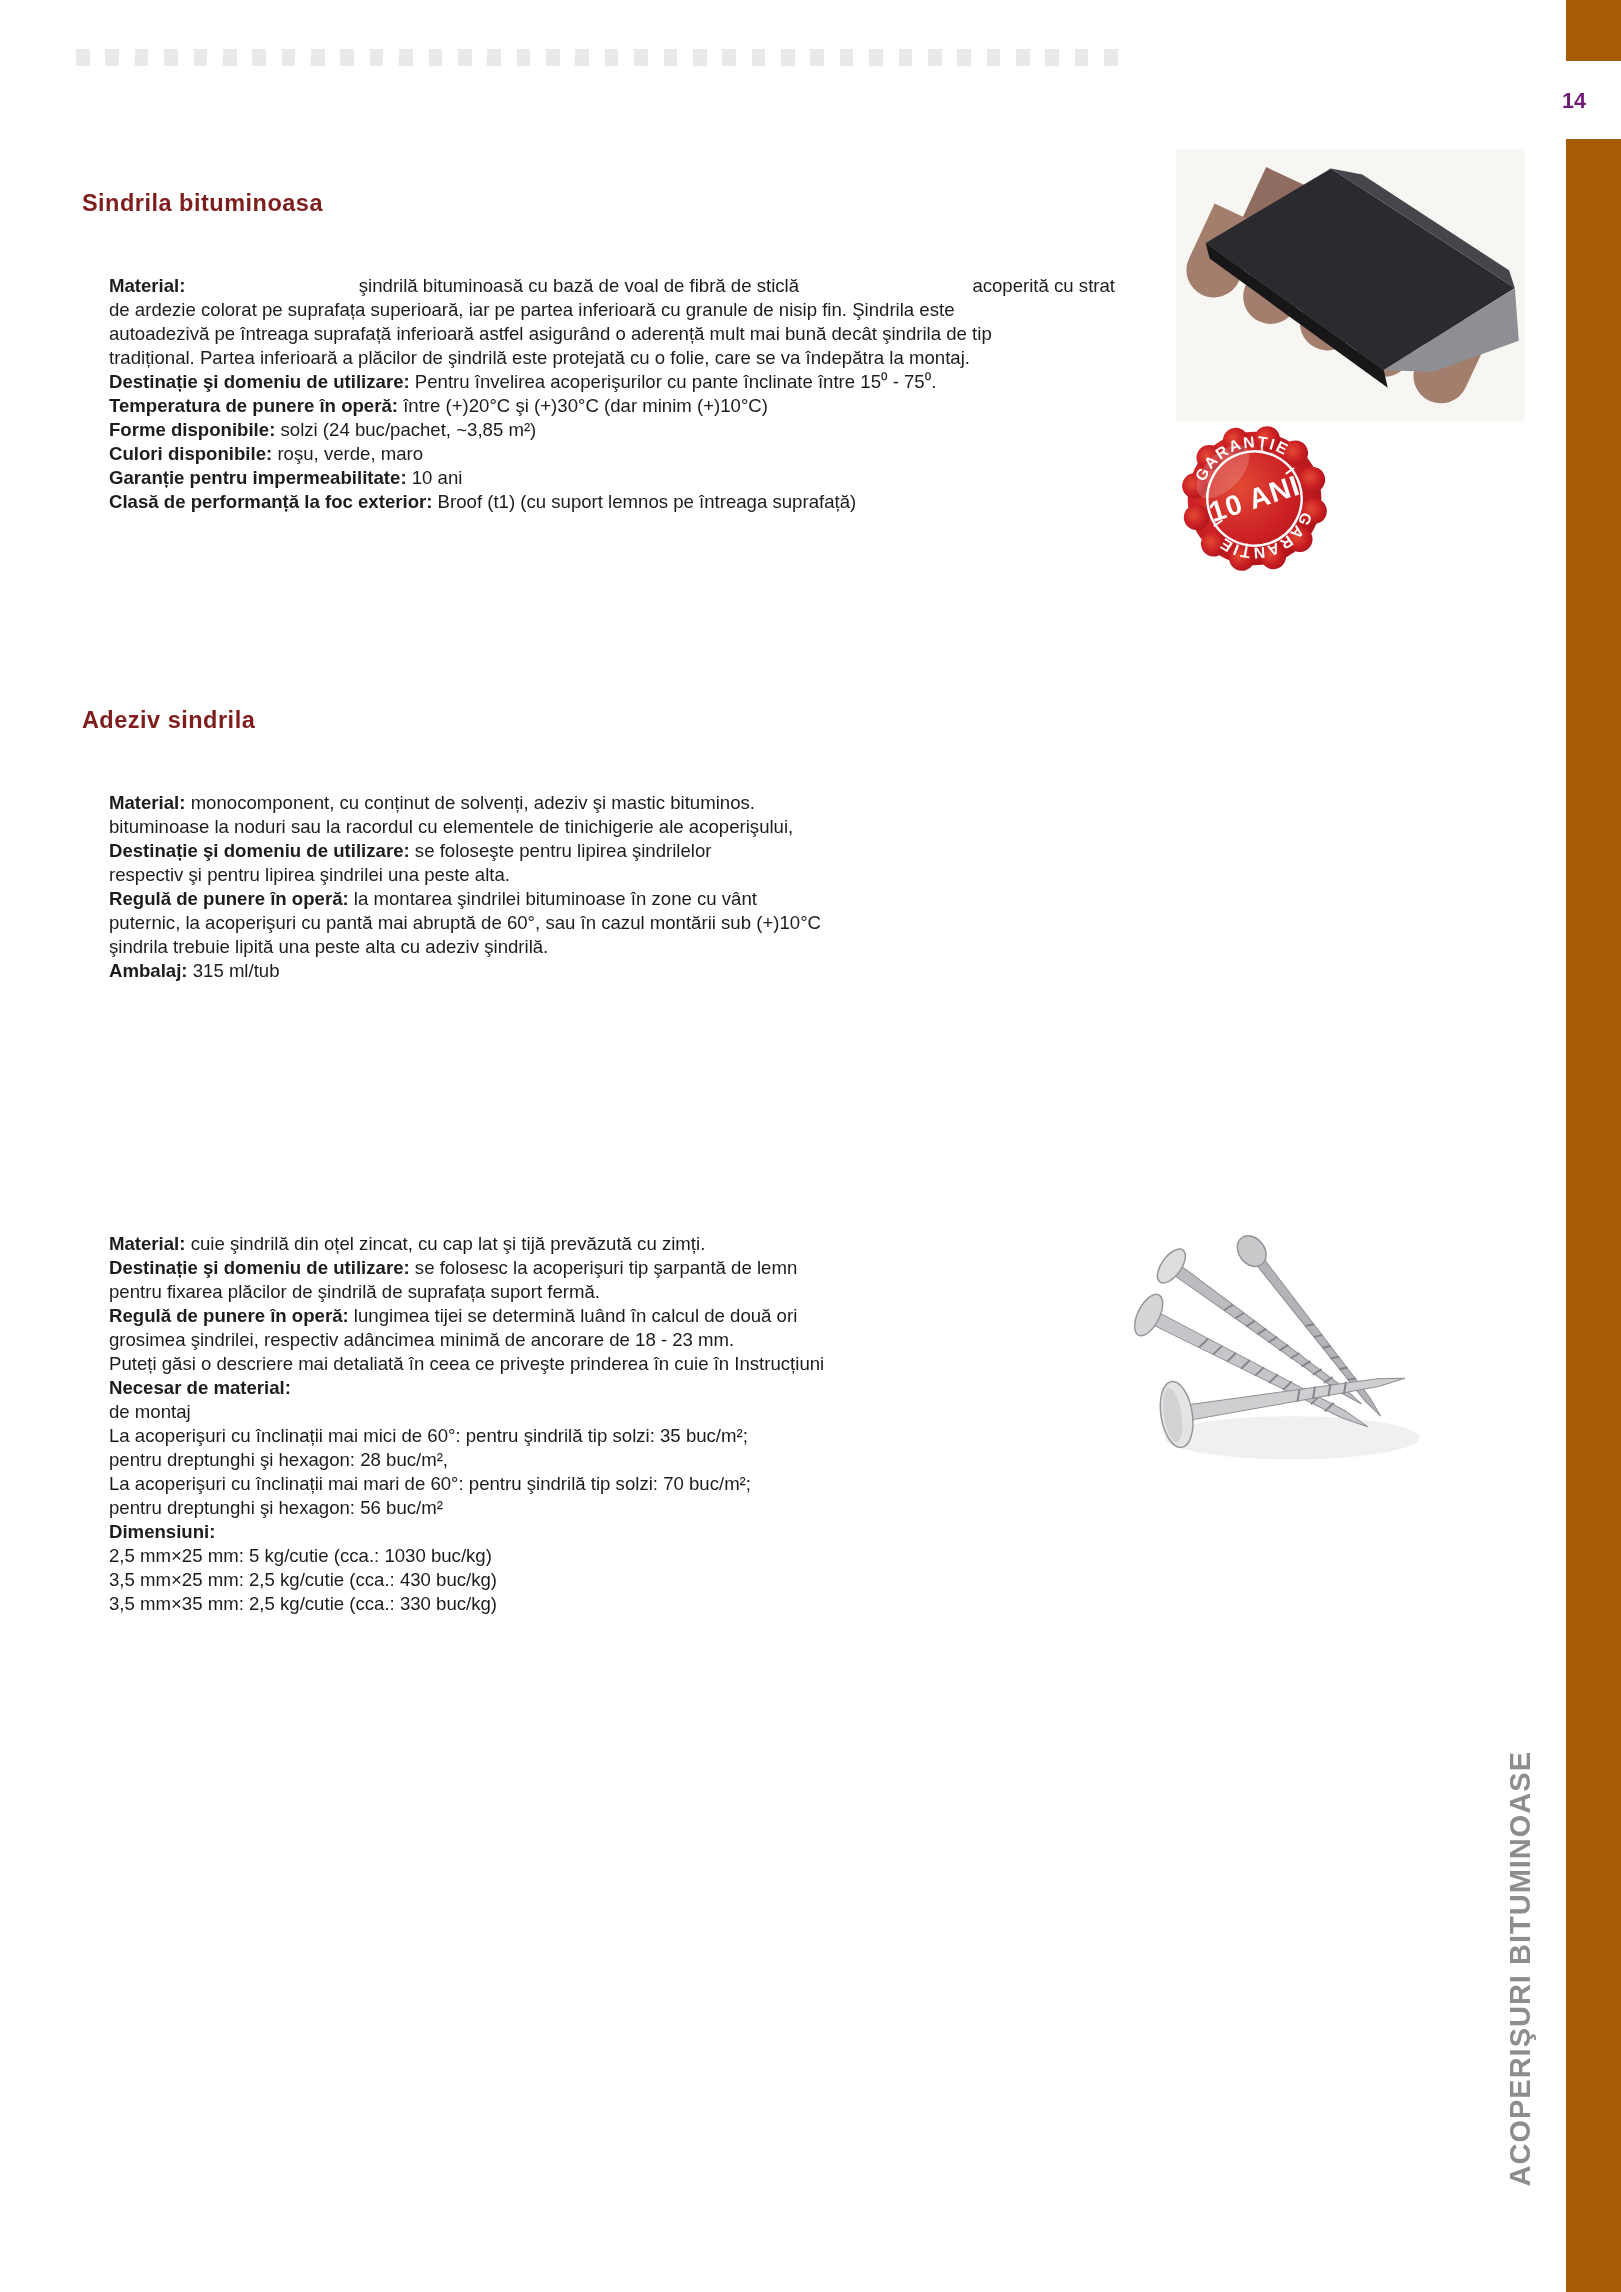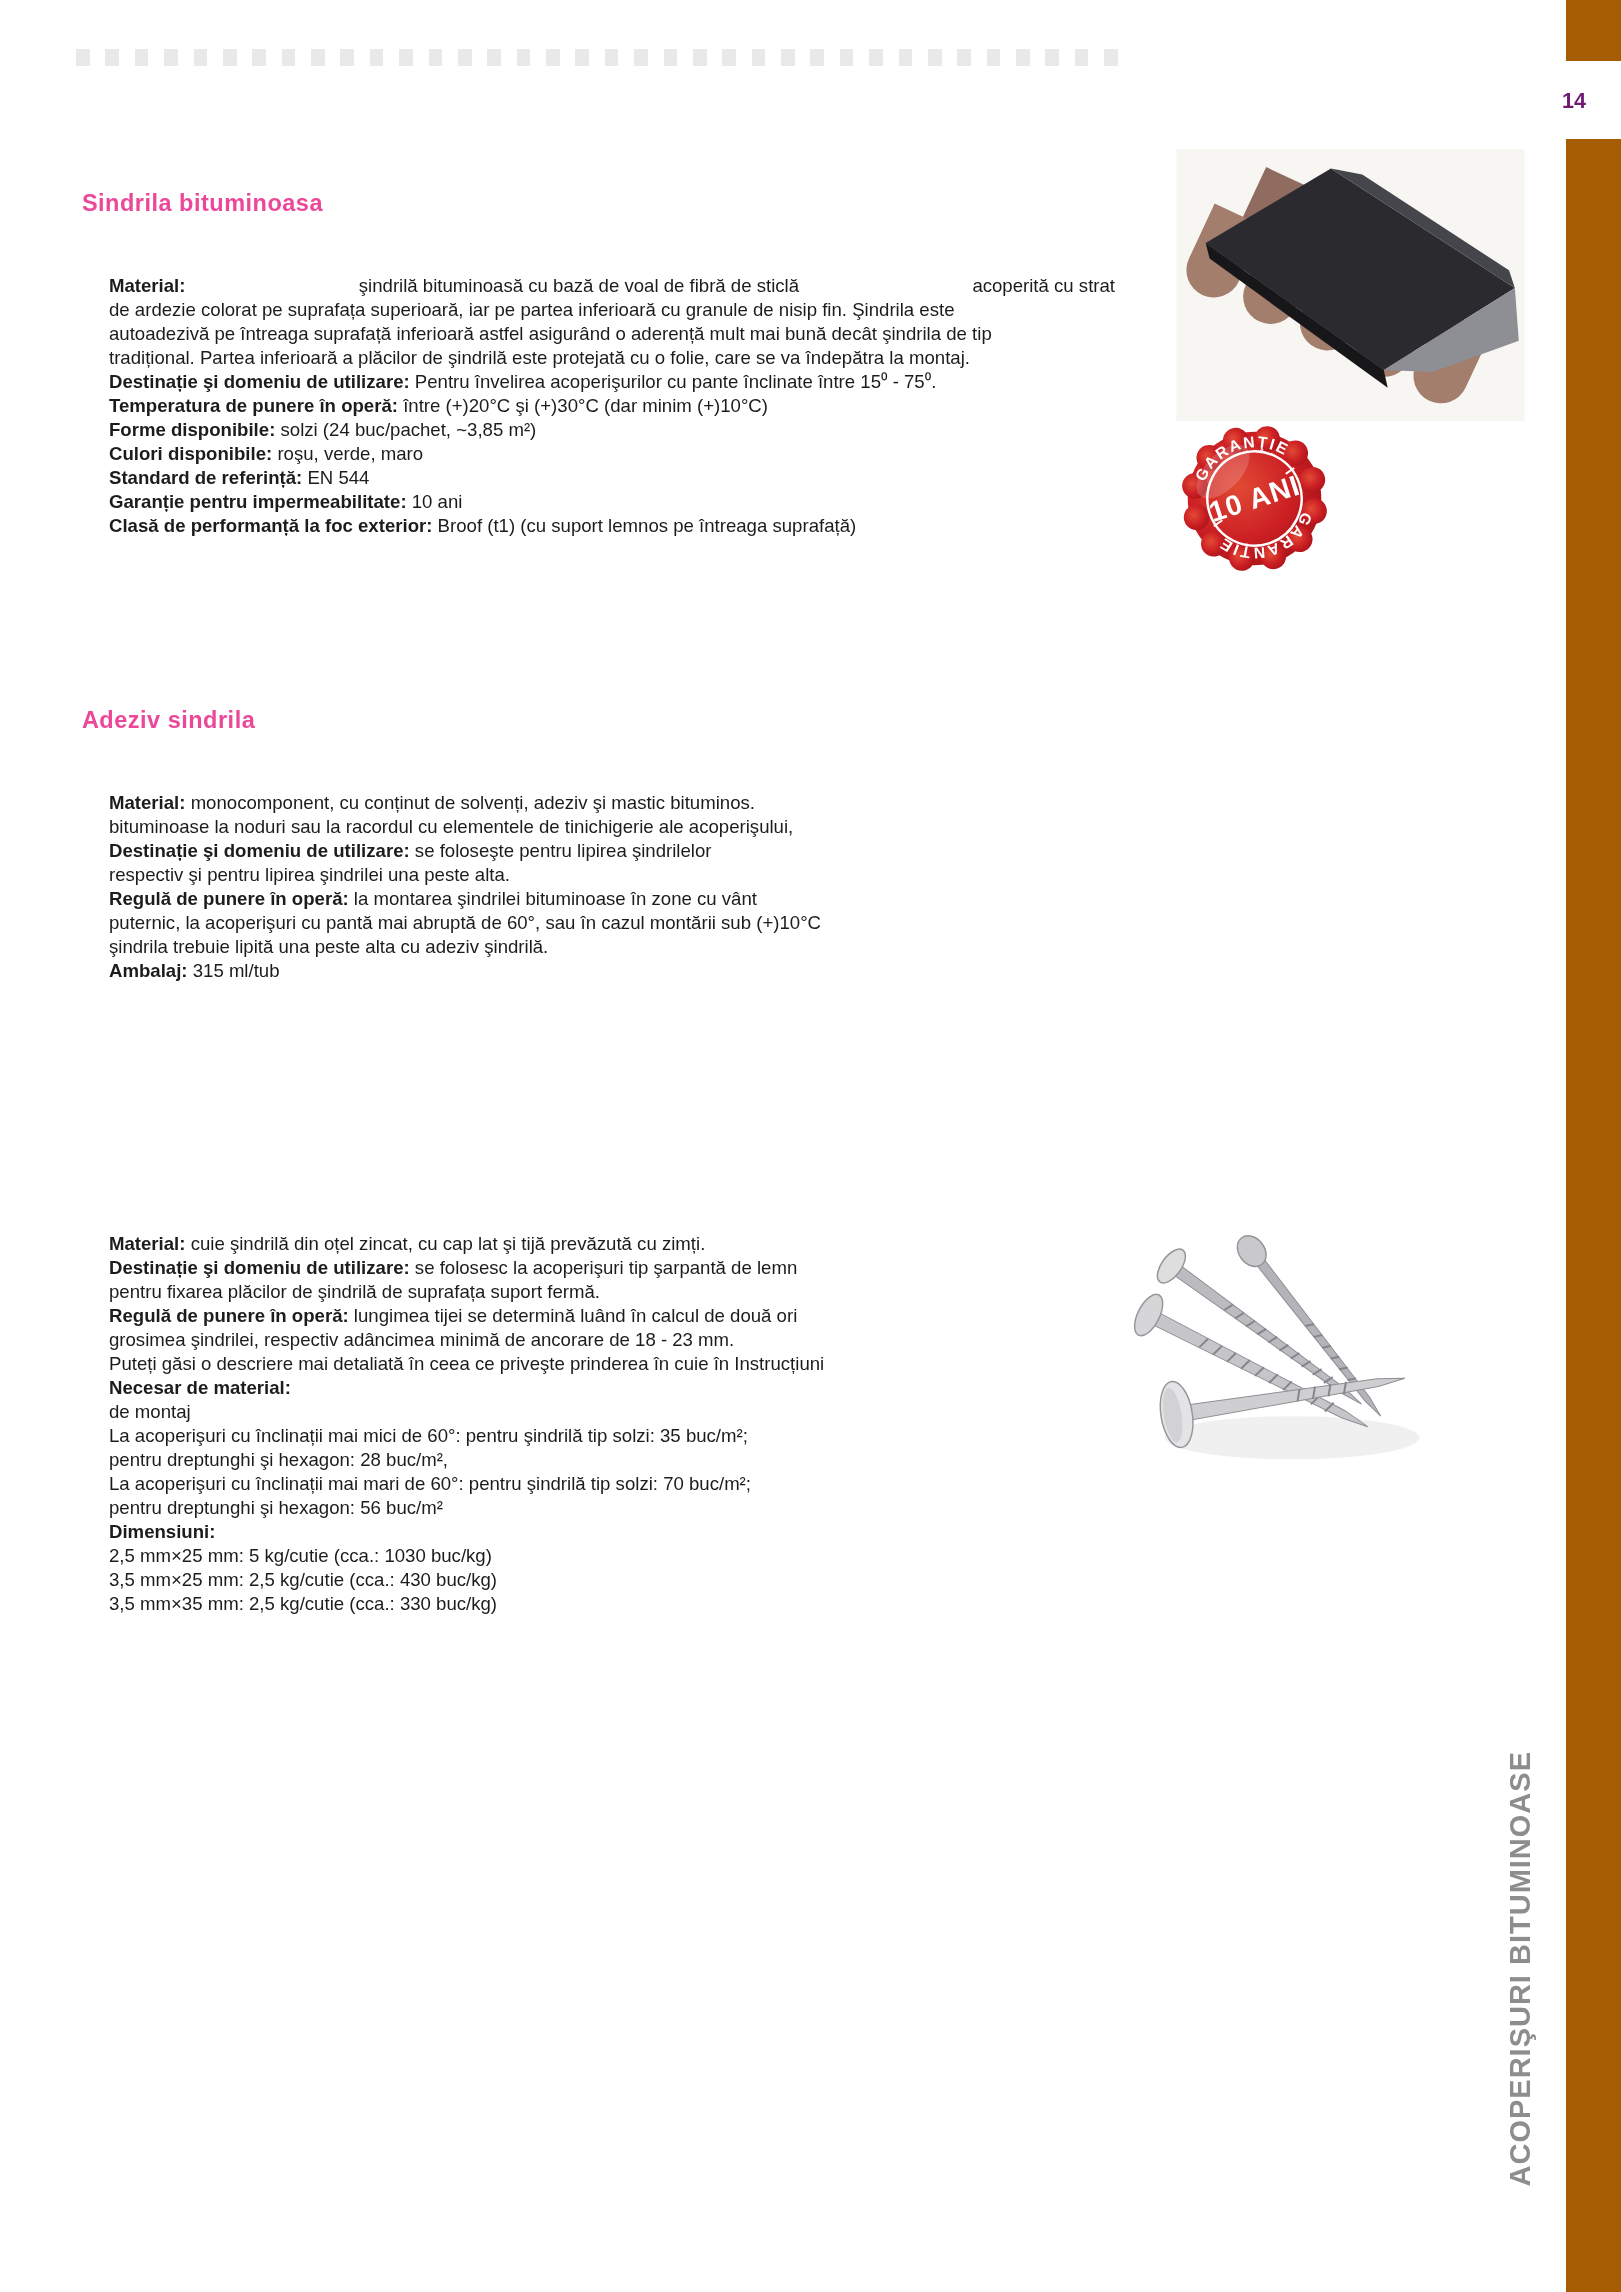--- a/index.html
+++ b/index.html
@@ -10,21 +10,21 @@
   
   .squares{position:absolute;left:76px;top:49px;display:flex;gap:15.7px;}
   .sq{width:13.7px;height:16.7px;background:#e9e9e9;}
   
   .bar-top{position:absolute;left:1566px;top:0;width:55px;height:61px;background:#a65c03;}
   .bar-main{position:absolute;left:1566px;top:139px;width:55px;height:2153px;background:#a65c03;}
   .page-num{position:absolute;left:1562px;top:69px;font-size:21.6px;font-weight:bold;color:#701a75;margin-top:19px;}
   
   .section{position:absolute;left:79px;width:1010px;}
   .sec1{top:189px;} .sec2{top:706px;} .sec3{top:1176px;}
-  .sec-title{font-size:23.5px;line-height:29px;font-weight:bold;color:#ec4899;letter-spacing:0.5px;margin-left:2.9px;}
+  .sec-title{font-size:23.5px;line-height:29px;font-weight:bold;color:#7f1d1d;letter-spacing:0.5px;margin-left:2.9px;}
   .sec-body{margin-top:56px;font-size:18.6px;line-height:24px;}
   .line{white-space:nowrap;margin-left:30px;}
   .line b{font-weight:bold;}
   .line.has-right{display:flex;justify-content:space-between;width:1006px;}
   
   .side-label{
     position:absolute;left:1504px;top:1751px;
     writing-mode:vertical-rl;transform:rotate(180deg);
     font-size:29px;font-weight:bold;color:#8d8d8d;letter-spacing:1px;white-space:nowrap;
   }
@@ -90,21 +90,20 @@
         <span> şindrilă bituminoasă cu bază de voal de fibră de sticlă</span>
         <span>acoperită cu strat</span>
       </div>
       <div class="line"><span>de ardezie colorat pe suprafața superioară, iar pe partea inferioară cu granule de nisip fin. Şindrila este</span></div>
       <div class="line"><span>autoadezivă pe întreaga suprafață inferioară astfel asigurând o aderență mult mai bună decât şindrila de tip</span></div>
       <div class="line"><span>tradițional. Partea inferioară a plăcilor de şindrilă este protejată cu o folie, care se va îndepătra la montaj.</span></div>
       <div class="line"><b>Destinație şi domeniu de utilizare:</b><span> Pentru învelirea acoperişurilor cu pante înclinate între 15⁰ - 75⁰.</span></div>
       <div class="line"><b>Temperatura de punere în operă:</b><span> între (+)20°C şi (+)30°C (dar minim (+)10°C)</span></div>
       <div class="line"><b>Forme disponibile:</b><span> solzi (24 buc/pachet, ~3,85 m²)</span></div>
       <div class="line"><b>Culori disponibile:</b><span> roşu, verde, maro</span></div>
-      <div class="line"><b>Standard de referință:</b><span> EN 544</span></div>
       <div class="line"><b>Garanție pentru impermeabilitate:</b><span> 10 ani</span></div>
       <div class="line"><b>Clasă de performanță la foc exterior:</b><span> Broof (t1) (cu suport lemnos pe întreaga suprafață)</span></div>
     </div>
 </div>
 
 <div class="section sec2">
   <div class="sec-title">Adeziv sindrila</div>
   <div class="sec-body">
       <div class="line"><b>Material:</b><span> monocomponent, cu conținut de solvenți, adeziv şi mastic bituminos.</span></div>
       <div class="line"><span>bituminoase la noduri sau la racordul cu elementele de tinichigerie ale acoperişului,</span></div>

